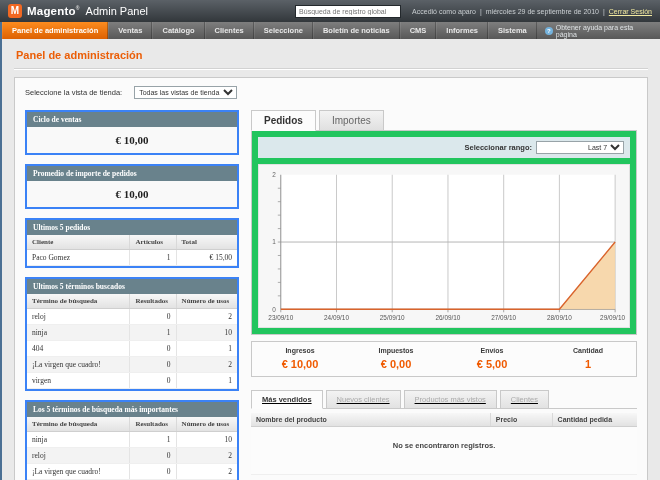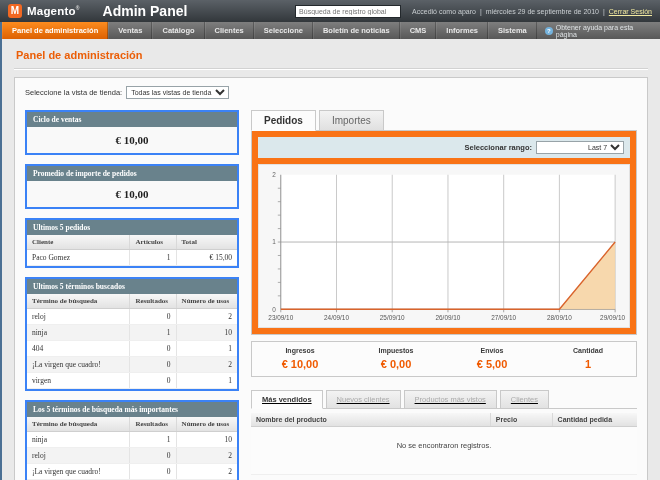--- a/index.html
+++ b/index.html
@@ -8,21 +8,21 @@
     font-family:"Liberation Sans", sans-serif;
     background:#e9e9e9; overflow:hidden; position:relative;
   }
   
   .header { height:22px; background:linear-gradient(#5b6167,#32373b);
     display:flex; align-items:center; padding:0 8px; gap:5px; }
   .logo-mark { width:14px; height:14px; background:#f26822; border-radius:3px;
     color:#fff; font-weight:bold; font-size:10px; line-height:14px; text-align:center; flex:none; }
   .brand { color:#fff; font-size:11.5px; font-weight:bold; letter-spacing:.2px; }
   .brand sup { font-size:5px; color:#ddd; }
-  .brand-suffix { color:#fff; font-size:14px; font-weight:bold; margin-left:18px; }
+  .brand-suffix { color:#fff; font-size:11px; font-weight:normal; margin-left:1px; }
   .hspacer { flex:1; }
   .search-input { width:106px; height:13px; font-size:7px; padding:0 3px;
     border:1px solid #23282c; background:#fff; color:#666; font-family:inherit; }
   .header-right { color:#c9ced1; font-size:7px; display:flex; gap:4px; align-items:center;
     white-space:nowrap; margin-left:6px; }
   .logout { color:#f2e9a0; text-decoration:underline; cursor:pointer; }
   
   .below-header { border-left:2px solid #4b7094; min-height:458px; }
   .nav { height:17px; background:linear-gradient(#7e7e7e,#585858); display:flex; align-items:stretch; }
   .nav-item { padding:0 9px; display:flex; align-items:center; font-size:7.5px; font-weight:bold;
@@ -30,21 +30,21 @@
     cursor:pointer; white-space:nowrap; }
   .nav-item.active { background:linear-gradient(#fc8c1f,#dd6102); color:#fff; }
   .nav-help { margin-left:auto; display:flex; align-items:center; gap:3px; padding:0 8px;
     color:#dfe3e5; font-size:7px; cursor:pointer; }
   .help-icon { width:8px; height:8px; border-radius:50%; background:#74b2dc; color:#fff;
     font-size:6px; line-height:8px; text-align:center; font-weight:bold; flex:none; }
   
   .page-title { color:#eb5e07; font-size:11px; font-weight:bold;
     margin:10px 12px 0; padding:0 2px 7px; border-bottom:1px solid #d2d2d2; box-shadow:0 1px 0 #fff; }
   .panel { margin:8px 12px 0; background:#fbfbfb; border:1px solid #c9c9c9; padding:8px 10px 10px; }
-  .store-row { font-size:7.5px; color:#333; margin-bottom:11px; display:flex; align-items:center; gap:4px; }
+  .store-row { font-size:7.5px; color:#333; margin-bottom:11px; display:flex; align-items:center; gap:12px; }
   select { font-size:7px; font-family:inherit; border:1px solid #98a3a8; background:#fff; height:13px; color:#333; }
   .columns { display:flex; gap:12px; align-items:flex-start; }
   .col-left { width:214px; flex:none; display:flex; flex-direction:column; gap:9px; }
   .col-right { flex:1; min-width:0; }
   
   .dash-box { border:2px solid #3b82f6; background:#be185d;font-family:Liberation Serif, serif; }
   .dash-box-head { background:#69828c; color:#fff; font-weight:bold; font-size:7.5px; padding:3px 6px; }
   .dash-box-value { text-align:center; font-size:11px; font-weight:bold; color:#222;
     padding:7px 0; background:#f9f9f9; }
   table.mini { width:100%; border-collapse:collapse; font-size:7.5px; color:#333; background:#fff; table-layout:fixed; }
@@ -55,39 +55,39 @@
   .mini td { padding:3px 5px; border-right:1px solid #e4e4e4; border-bottom:1px solid #efefef;
     overflow:hidden; white-space:nowrap; }
   .mini tbody tr:nth-child(even) td { background:#f3f3f3; }
   .mini td:nth-child(2), .mini td:nth-child(3) { text-align:right; }
   .mini th:nth-child(1) { width:49%; } .mini th:nth-child(2) { width:22%; } .mini th:nth-child(3) { width:29%; }
   
   .tabs { display:flex; gap:3px; position:relative; z-index:2; }
   .tab { font-size:10px; padding:4px 12px; border:1px solid #c9c9c9; margin-bottom:-1px;
     background:linear-gradient(#f3f3f3,#e0e0e0); color:#666; cursor:pointer; }
   .tab.active { background:#fcfcfc; border-bottom-color:#fcfcfc; font-weight:bold; color:#333; }
-  .chart-box { border:1px solid #c9c9c9; background:#f97316; padding:6px; }
+  .chart-box { border:1px solid #c9c9c9; background:#22c55e; padding:6px; }
   .range-bar { background:#dbe8ec; padding:4px 6px; display:flex; justify-content:flex-end;
     align-items:center; gap:4px; font-size:7.5px; font-weight:bold; color:#333; margin-bottom:6px; }
   .chart-wrap { background:#f7f7f7; border:1px solid #e2e2e2; padding:2px; }
   .chart-wrap svg { display:block; width:100%; }
   .totals { border:1px solid #c9c9c9; background:#fcfcfc; display:flex; margin-top:6px; padding:5px 0 4px; }
   .total-cell { flex:1; text-align:center; }
   .total-label { font-size:7px; font-weight:bold; color:#3a3a3a; display:block; }
   .total-value { font-size:11px; font-weight:bold; color:#f05a00; }
   .gtabs { display:flex; gap:3px; margin-top:13px; border-bottom:1px solid #c9c9c9;text-decoration:underline; }
   .gtab { font-size:7.5px; padding:4px 10px; border:1px solid #c9c9c9; border-bottom:none;
     background:linear-gradient(#f3f3f3,#e2e2e2); color:#aaa; cursor:pointer; }
   .gtab.active { background:#fcfcfc; font-weight:bold; color:#333; margin-bottom:-1px;
     border-bottom:1px solid #fcfcfc; }
   .grid-table { margin-top:4px; }
   .grid-table th:nth-child(1) { width:62%; } .grid-table th:nth-child(2) { width:16%; }
   .grid-table th:nth-child(3) { width:22%; }
   .grid-table .empty-cell { text-align:center; font-size:7.5px; color:#444;
-    padding:14px 0 24px; background:#fcfcfc; }
+    padding:14px 0 24px; background:#fcfcfc;font-weight:bold; }
 </style>
 </head>
 <body>
 
 <div class="header">
   <span class="logo-mark">M</span>
   <span class="brand"><span>Magento</span><sup>®</sup></span>
   <span class="brand-suffix">Admin Panel</span>
   <span class="hspacer"></span>
   <input class="search-input" type="text" placeholder="Búsqueda de registro global" style="">

